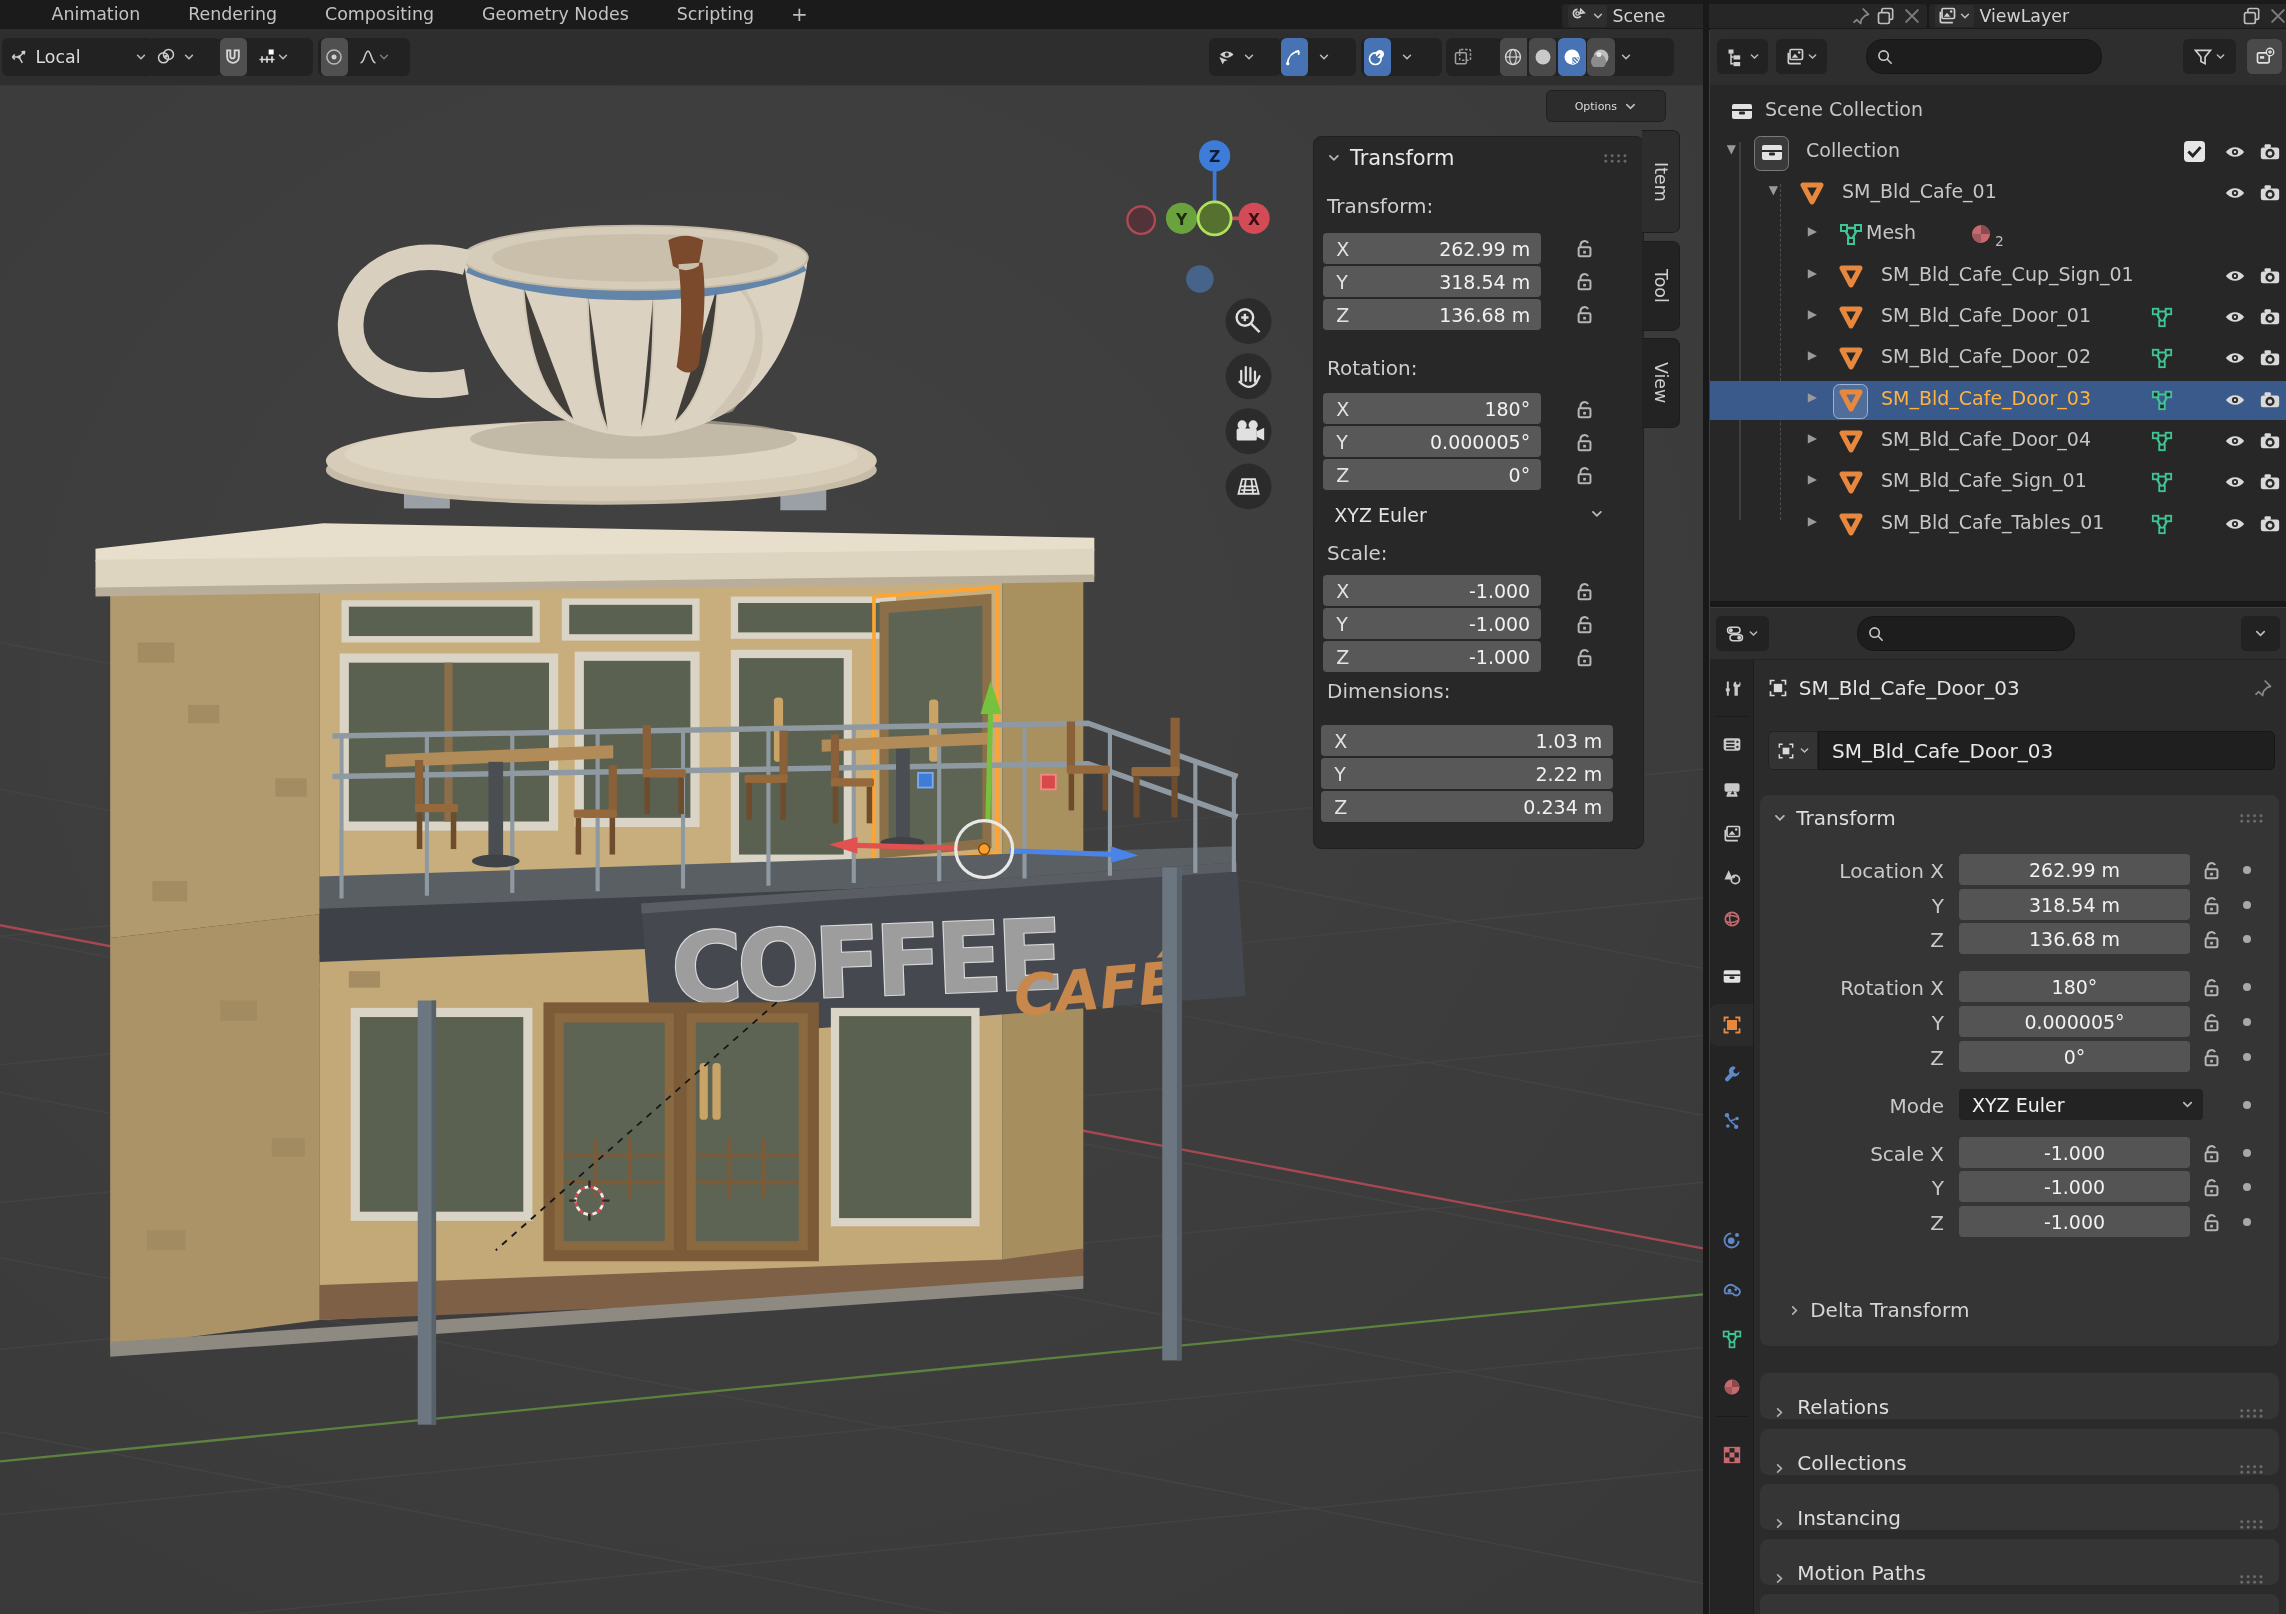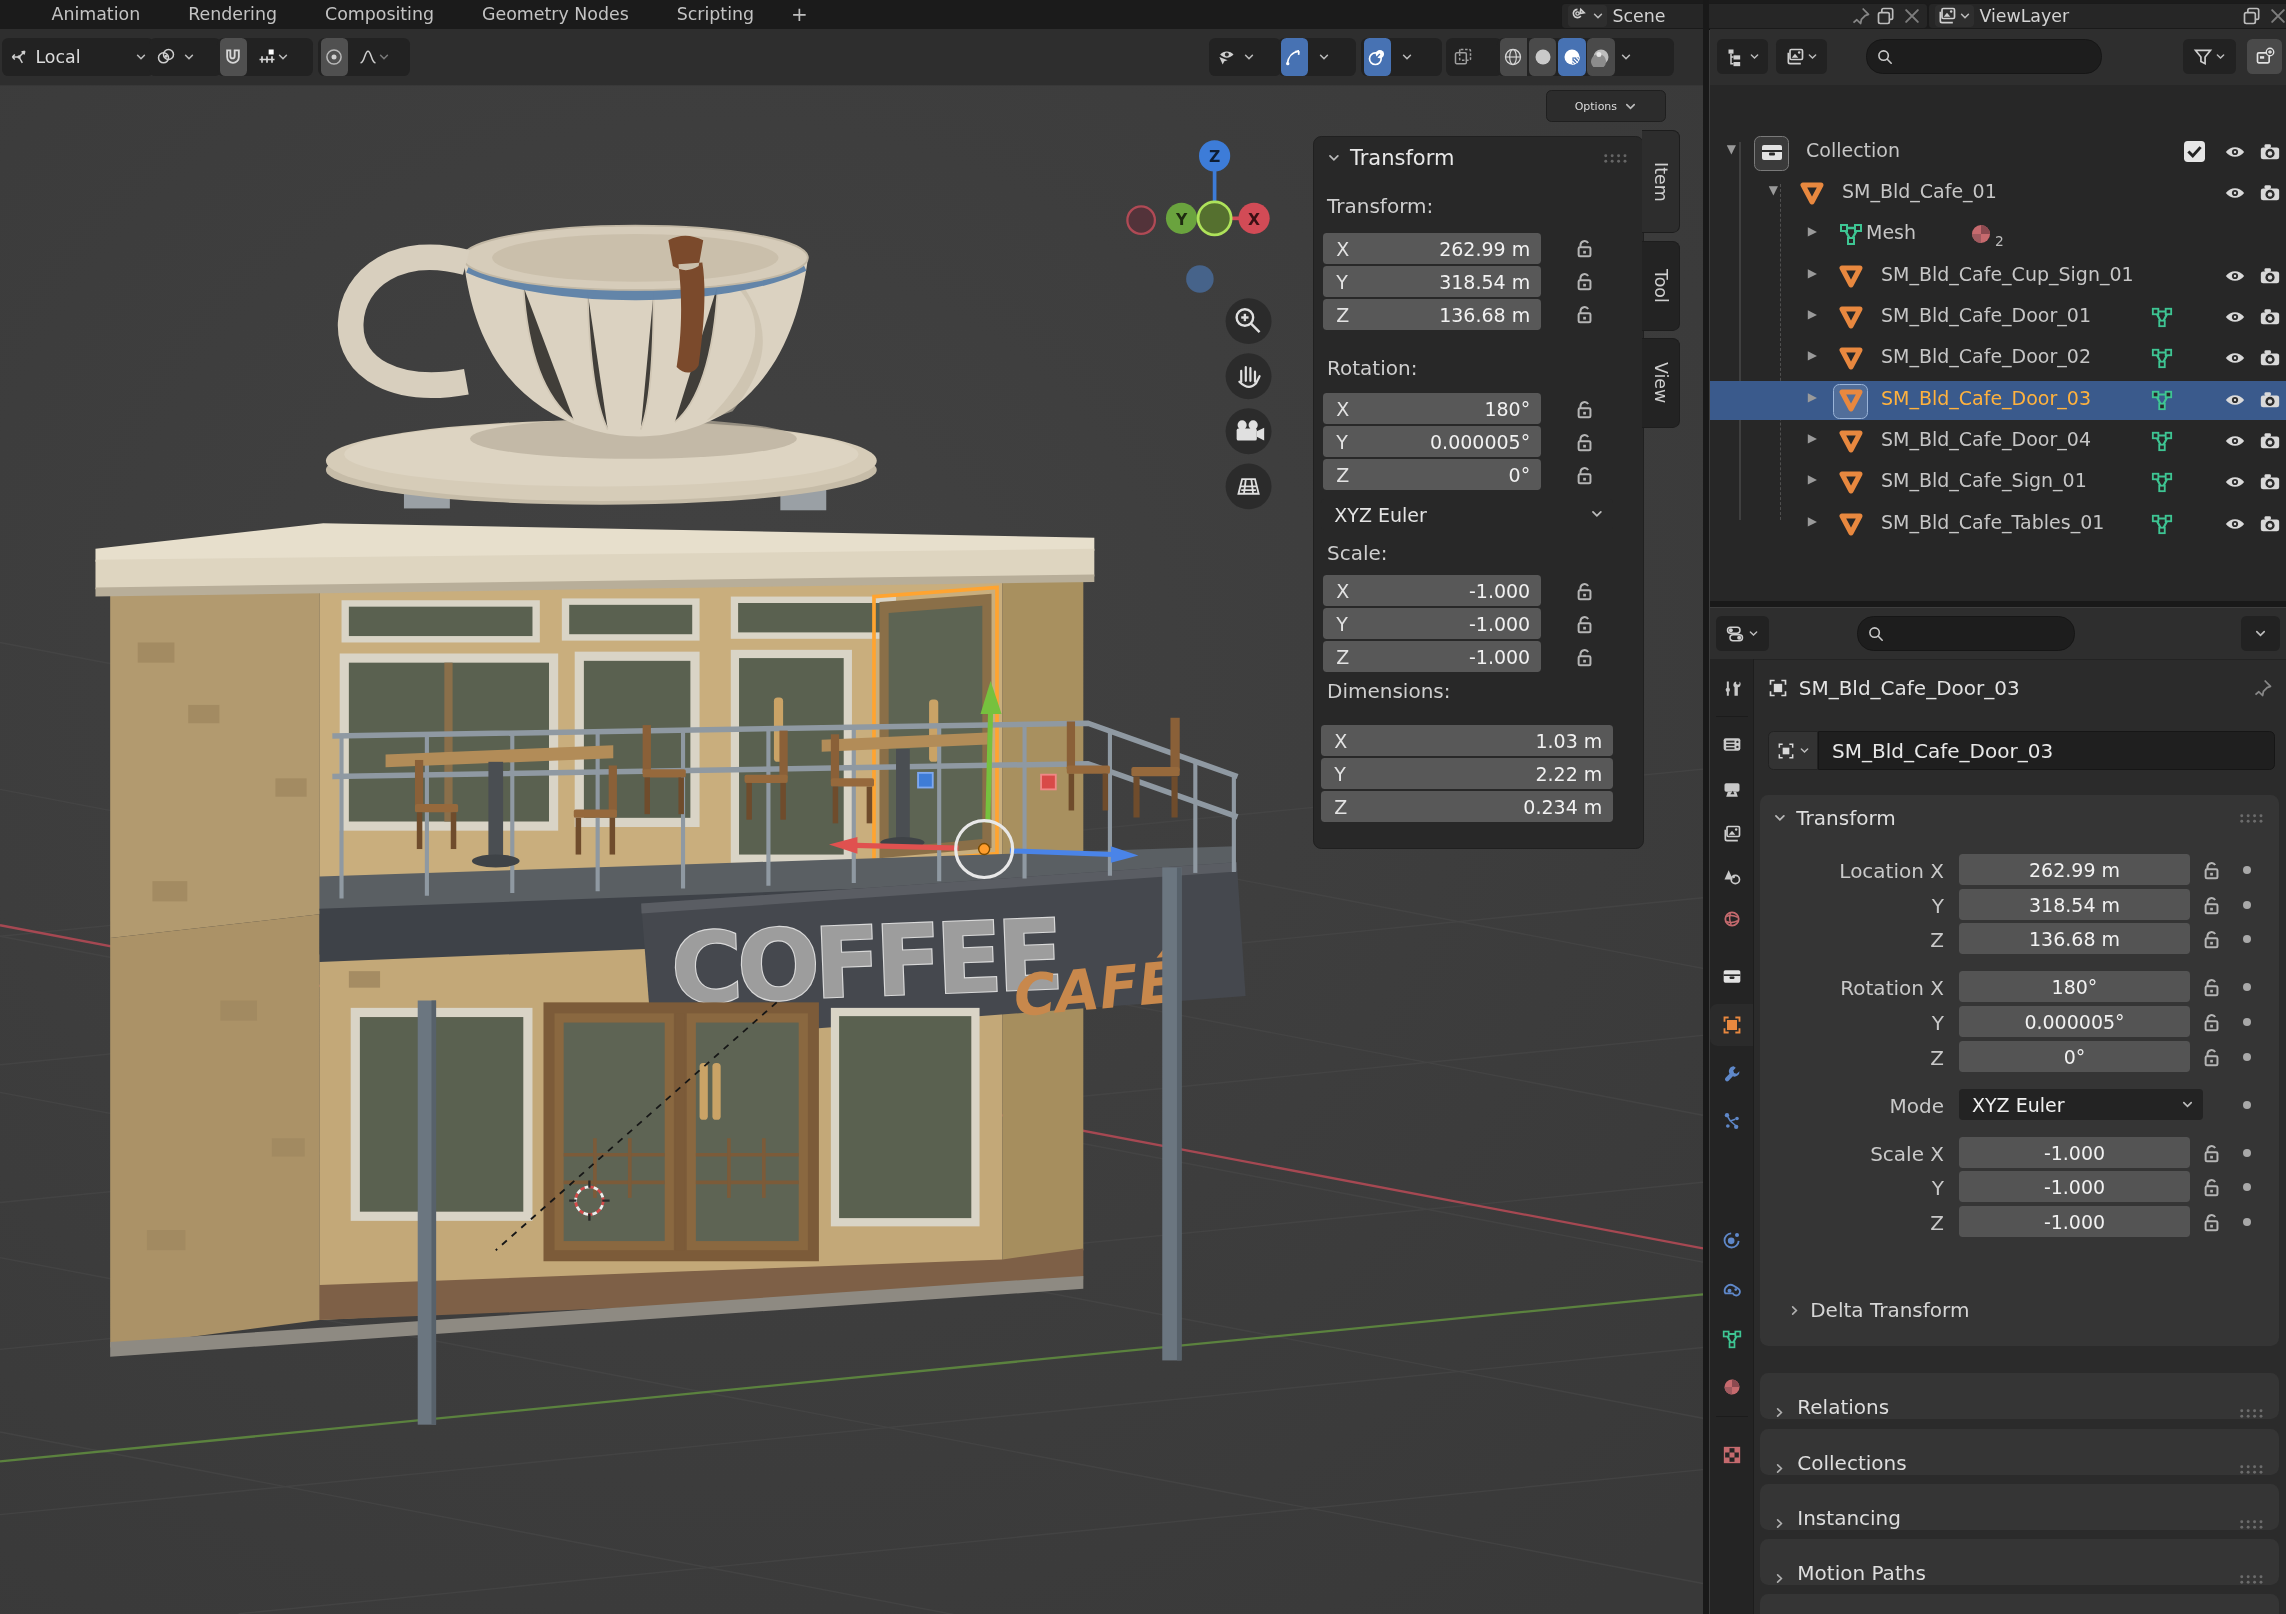--- a/index.html
+++ b/index.html
@@ -764,20 +764,26 @@
         <circle cx="18" cy="6" r="4.5" fill="#4a4a4a" stroke="#e2e2e2" stroke-width="1.6"></circle>
         <path d="M18,3.8 v4.4 M15.8,6 h4.4" stroke="#e2e2e2" stroke-width="1.6"></path>
       </svg>
     </div>
   </div>
 
   <div id="outliner">
     <div style="position:absolute;left:29px;top:57px;width:1.8px;height:378px;background:#3f3f3f"></div>
     <div style="position:absolute;left:70px;top:99px;width:0;height:336px;border-left:1.8px dashed #4f4f4f"></div>
 
+    <div class="orow" style="top:6.4px">
+      <svg class="oicon" style="left:20px" viewBox="0 0 26 26" width="24" height="24">
+          <use href="#colbox"></use>
+        </svg>
+      <span class="olbl" style="left:55px">Scene Collection</span>
+    </div>
 
     <div class="orow" style="top:48px">
       <span class="tog" style="left:13px">▼</span>
       <span style="position:absolute;left:44px;top:2.8px;width:33px;height:33px;border:1.8px solid #7a7a7a;border-radius:6.4px;background:#3a3a3a"></span>
       <svg class="oicon" style="left:50px" viewBox="0 0 26 26" width="24" height="24">
           <use href="#colbox"></use>
         </svg>
       <span class="olbl" style="left:96px">Collection</span>
       <span style="position:absolute;left:474px;top:8.3px;width:21px;height:21px;background:#e6e6e6;border-radius:3.7px">
         <svg viewBox="0 0 24 24" style="width:21px;height:21px">

